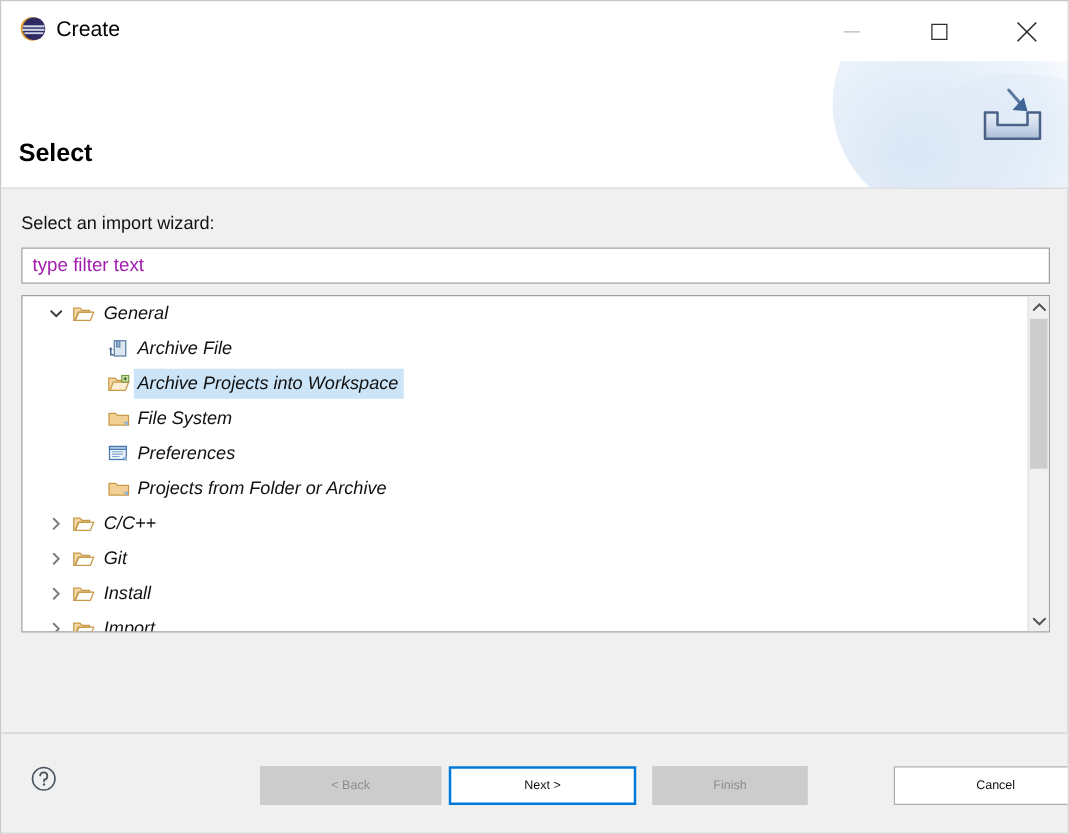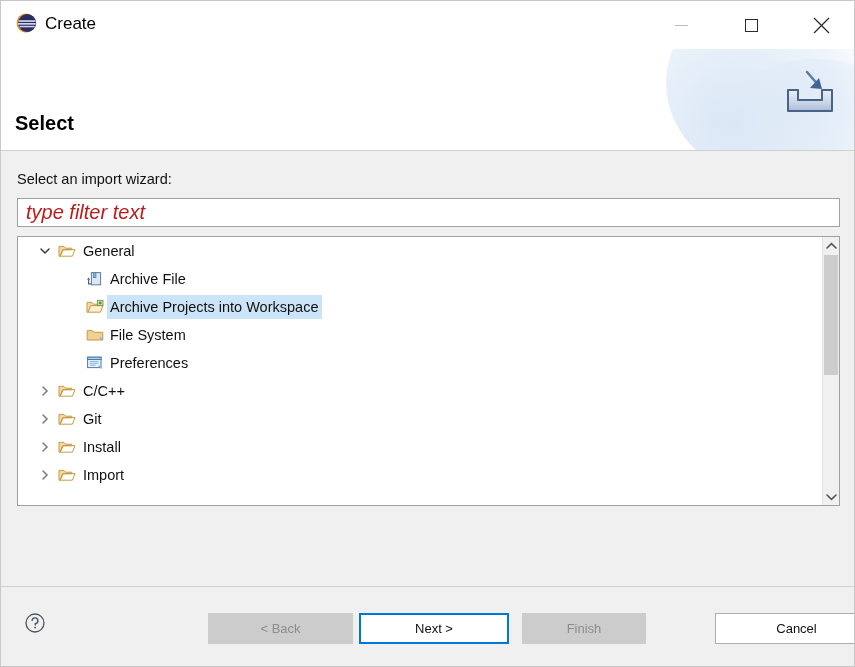--- a/index.html
+++ b/index.html
@@ -99,21 +99,21 @@
   }
   .filter-box {
     position: absolute; left: 16px; top: 47px;
     width: 823px; height: 29px;
     background: #ffffff;
     border: 1px solid #a0a0a0;
     display: flex; align-items: center;
     padding: 0 8px;
   }
   .filter-placeholder {
-    font-size: 20px; color: #b91c1c; white-space: nowrap; font-style: italic;
+    font-size: 15px; color: #a21caf; white-space: nowrap;
   }
 
   
   .tree-box {
     position: absolute; left: 16px; top: 85px;
     width: 823px; height: 270px;
     background: #ffffff;
     border: 1px solid #a0a0a0;
     overflow: hidden;
   }
@@ -135,20 +135,21 @@
   .row-icon {
     position: absolute;
     width: 18px; height: 16px;
   }
   .row-label {
     position: absolute;
     font-size: 14.5px; color: #111111;
     line-height: 20px;
     padding: 2px 4px 2px 3px;
     white-space: nowrap;
+    font-style: italic;
   }
   .tree-row.selected .row-label {
     background: #cce4f7;
   }
   
   .d0 .expander { left: 19px; }
   .d0 .row-icon { left: 40px; }
   .d0 .row-label { left: 62px; }
   
   .d1 .row-icon { left: 68px; }
@@ -181,21 +182,21 @@
     border-top: 1px solid #d0d0d0;
   }
   .help-btn {
     position: absolute; left: 23px; top: 25px;
     width: 22px; height: 22px;
   }
   .btn {
     position: absolute; top: 26px;
     height: 31px;
     font-family: "Liberation Sans", sans-serif;
-    font-size: 13px;
+    font-size: 10px;
     display: flex; align-items: center; justify-content: center;
     background: #cccccc;
     border: 1px solid #cccccc;
     color: #8d8d8d;
     white-space: nowrap;
   }
   .btn.enabled {
     background: #ffffff;
     border: 1px solid #adadad;
     color: #111111;
@@ -314,20 +315,27 @@
           </div>
           <div class="tree-row d1">
             <span class="row-icon"><svg width="18" height="16" viewBox="0 0 18 16">
                 <rect x="1.6" y="2.2" width="13.4" height="10.4" fill="#eef4fb" stroke="#4a7bb0" stroke-width="1"></rect>
                 <rect x="1.6" y="2.2" width="13.4" height="2.3" fill="#b8d0e8" stroke="#4a7bb0" stroke-width="1"></rect>
                 <path d="M3.6 6.4 h9 M3.6 8.3 h9 M3.6 10.2 h6" stroke="#7fa6cc" stroke-width="0.9"></path>
                 <path d="M11.6 10.6 h4 v3.6 Z" fill="#8fb4d8"></path>
               </svg></span>
             <span class="row-label">Preferences</span>
           </div>
+          <div class="tree-row d1">
+            <span class="row-icon"><svg width="18" height="16" viewBox="0 0 18 16">
+                <path d="M1.2 13 V3.6 h5.2 l1.5 1.7 h8.9 V13 Z" fill="#f2cf92" stroke="#c89a48" stroke-width="1" stroke-linejoin="round"></path>
+                <path d="M12.6 10.4 h3.8 v3.6 Z" fill="#8fb4d8"></path>
+              </svg></span>
+            <span class="row-label">Projects from Folder or Archive</span>
+          </div>
           <div class="tree-row d0">
             <span class="expander">
               <svg width="12" height="12" viewBox="0 0 12 12">
                 <path d="M4 2 L8 6 L4 10" fill="none" stroke="#7a7a7a" stroke-width="1.5" stroke-linecap="round"></path>
               </svg>
             </span>
             <span class="row-icon"><svg width="18" height="16" viewBox="0 0 18 16">
                 <path d="M1 13.2 V3.4 h5 l1.5 1.8 h6.2 v1.6 H5.2 L2.2 13.2 Z" fill="#f4d9a4" stroke="#c89a48" stroke-width="1"></path>
                 <path d="M4.6 6.6 H17 L14.4 13.2 H2.1 Z" fill="none" stroke="#c89a48" stroke-width="1" stroke-linejoin="round"></path>
               </svg></span>

